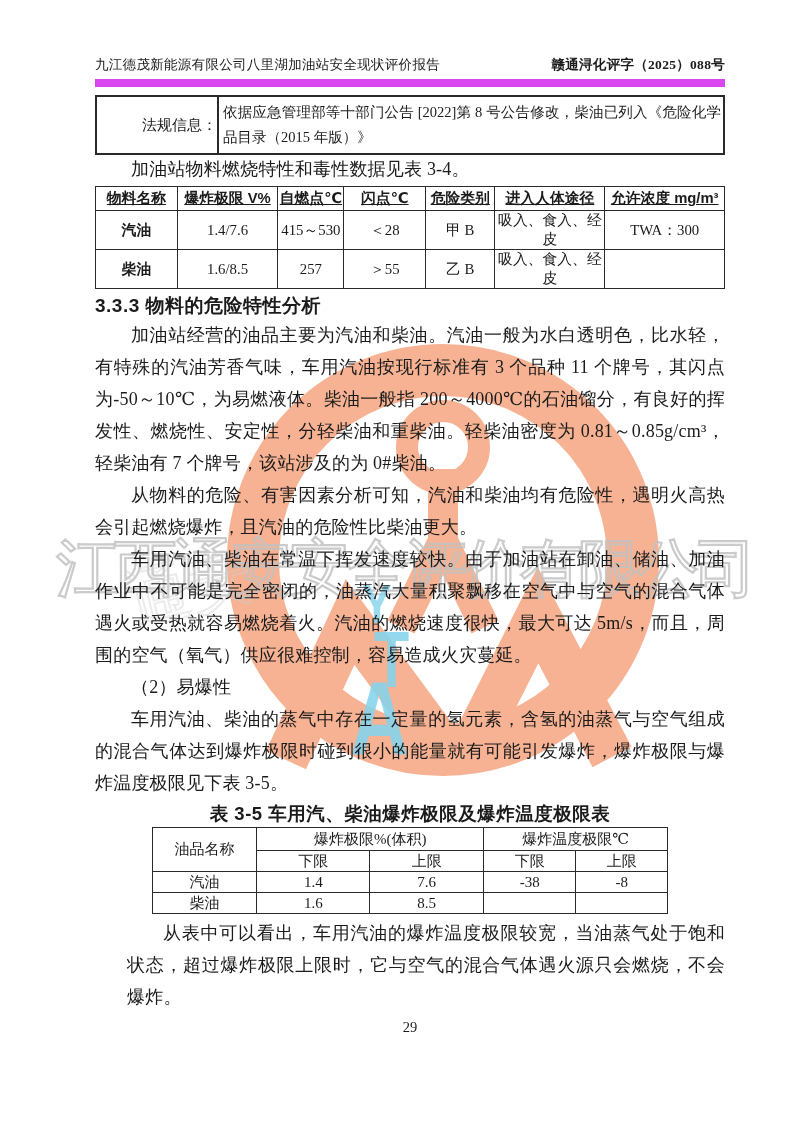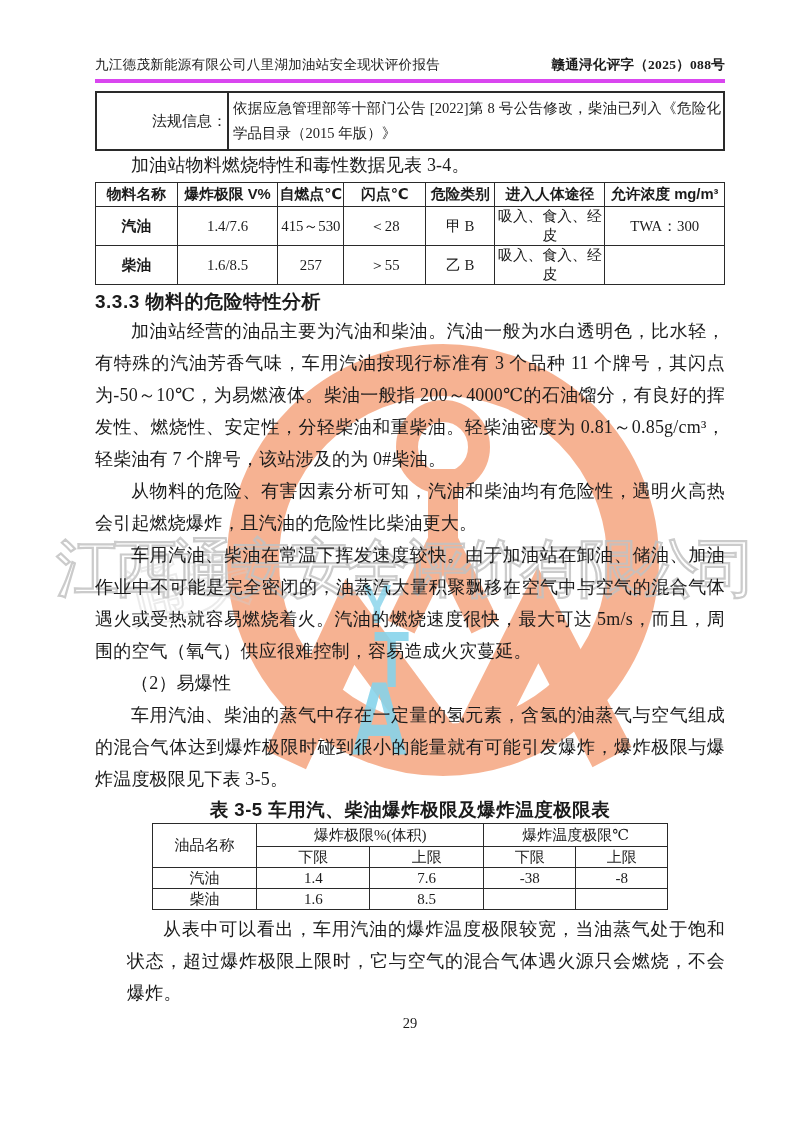--- a/index.html
+++ b/index.html
@@ -30,26 +30,26 @@
     transform-origin:left top;
   }
   .wm-y { left:362px; top:576px; font-size:56px; transform:scaleX(.8); opacity:.8; }
   .wm-t { left:374px; top:620px; font-size:80px; transform:scaleX(.72); }
   .wm-a { left:350px; top:666px; font-size:104px; transform:scaleX(.78); }
   
   .content { position:absolute; left:95px; top:56px; width:630px; z-index:5; }
   .doc-header {
     display:flex; justify-content:space-between; align-items:flex-end;
     font-size:13.5px; letter-spacing:.3px; padding-bottom:5px;
-    border-bottom:4px solid #d946ef;
+    border-bottom:8px solid #d946ef;
   }
   .doc-header .hdr-right { font-weight:bold;text-align:center; }
   .reg-box { display:flex; border:2px solid #2a2a2a; margin-top:8px; }
   .reg-label {
-    width:132px; border-right:2px solid #2a2a2a; box-sizing:border-box;
+    width:122px; border-right:2px solid #2a2a2a; box-sizing:border-box;
     display:flex; align-items:center; justify-content:flex-end;
     font-size:15px; padding:2px 0;
   }
   .reg-content { flex:1; font-size:14.5px; line-height:25px; padding:3px 2px 3px 4px; text-align:justify; }
   h3.sec {
     font-family:"Liberation Sans","DejaVu Sans",sans-serif;
     font-size:19px; font-weight:bold; letter-spacing:.5px;
     margin:6px 0 0; line-height:25px;
   }
   h3.sec333 { margin-top:4px; line-height:26px; }
@@ -63,21 +63,21 @@
     font-family:"Liberation Sans","DejaVu Sans",sans-serif;
     font-weight:bold; font-size:18.5px; text-align:center;
     line-height:22px; margin:2px 0 2px; letter-spacing:.5px;
   }
   .cap35 { margin-top:3px; line-height:23px; }
   table { border-collapse:collapse; }
   .t34 { width:100%; table-layout:fixed; margin-top:2px; }
   .t34 th,.t34 td { border:1.5px solid #2a2a2a; text-align:center; padding:0; overflow:hidden; }
   .t34 th {
     font-family:"Liberation Sans","DejaVu Sans",sans-serif;
-    font-size:14.8px; font-weight:bold; height:23px;
+    font-size:14.8px; font-weight:bold; height:23px;text-decoration:underline;
   }
   .t34 td { font-size:14.8px; height:19px; }
   .t34 td.mat { font-family:"Liberation Sans","DejaVu Sans",sans-serif; font-weight:bold; }
   .t35 { width:82%; margin:2px auto 0; table-layout:fixed;border-radius:24px; }
   .t35 th,.t35 td {
     border:1.5px solid #2a2a2a; text-align:center; padding:0;
     font-weight:normal; font-size:15px; height:20px; overflow:hidden;
   }
   .t35 th.grp { height:22px;margin-top:48px; }
   .page-number { text-align:center; font-size:14.5px; margin-top:6px; }

